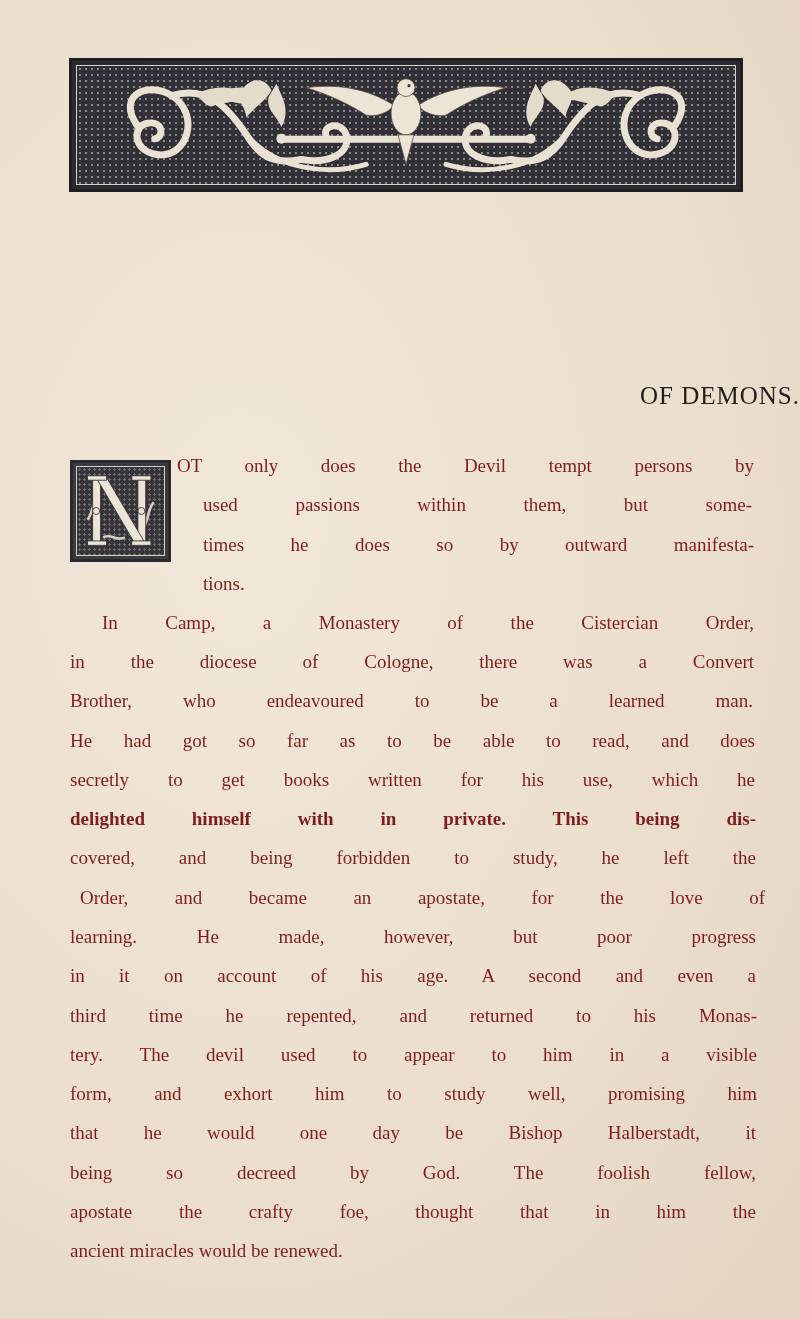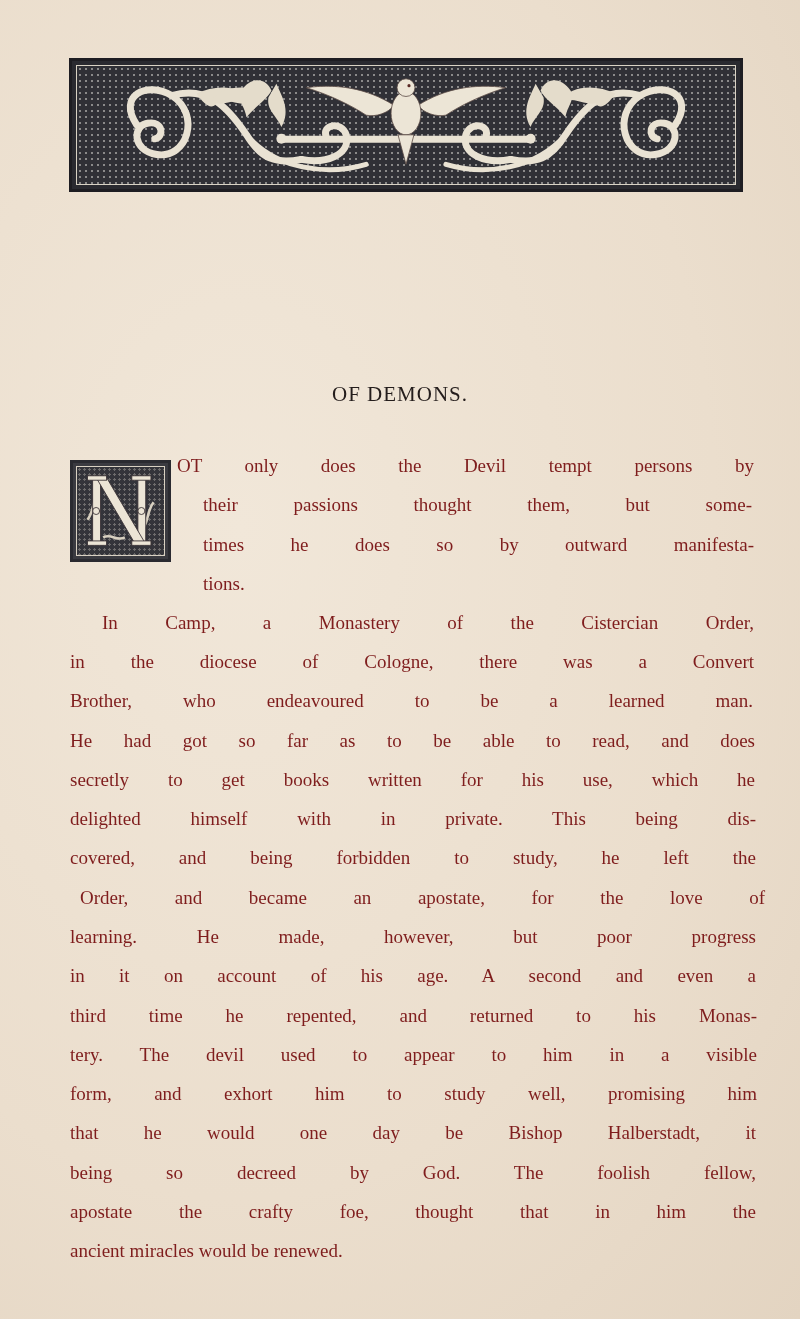--- a/index.html
+++ b/index.html
@@ -21,21 +21,21 @@
     position: absolute; left: 4px; top: 4px; right: 4px; bottom: 4px;
     border: 1px solid #d9d2c4;
     background-color: #303036;
     background-image: radial-gradient(#8b8a8a 1px, transparent 1.3px);
     background-size: 6px 6px;
     overflow: hidden;
   }
   .headpiece svg { position: absolute; left: 0; top: 0; width: 100%; height: 100%; }
   .title {
     position: absolute; left: 0; width: 800px; top: 382px;
-    text-align: center; font-size: 21px; letter-spacing: 1px; color: #241d1c;
+    text-align: right; font-size: 25px; letter-spacing: 1px; color: #241d1c;
   }
   .dropcap {
     position: absolute; left: 70px; top: 460px; width: 101px; height: 102px;
     box-sizing: border-box; border: 3px solid #2a2a30; background: #3a3a40;
   }
   .dropcap .inner {
     position: absolute; left: 3px; top: 3px; right: 3px; bottom: 3px;
     border: 1px solid #d8d0c2; background: #34343a;
     background-image: radial-gradient(#6e6c6c 1px, transparent 1.3px);
     background-size: 5px 5px;
@@ -112,30 +112,30 @@
         <rect x="12" y="84" width="22" height="5"></rect>
         <rect x="63" y="84" width="22" height="5"></rect>
         <circle cx="22" cy="50" r="4"></circle>
         <circle cx="74" cy="50" r="4"></circle>
       </g>
     </svg>
   </div>
 </div>
 
 <div class="line just" style="left:177px; top:456px; width:577px;">OT only does the Devil tempt persons by</div>
-<div class="line just" style="left:203px; top:495px; width:549px;">their passions thought them, but some-</div>
+<div class="line just" style="left:203px; top:495px; width:549px;">used passions within them, but some-</div>
 <div class="line just" style="left:203px; top:535px; width:551px;">times he does so by outward manifesta-</div>
 <div class="line" style="left:203px; top:574px;text-align:right;">tions.</div>
 
 <div class="line just" style="left:102px; top:613px; width:652px;">In Camp, a Monastery of the Cistercian Order,</div>
 <div class="line just" style="left:70px; top:652px; width:684px;">in the diocese of Cologne, there was a Convert</div>
 <div class="line just" style="left:70px; top:691px; width:683px;">Brother, who endeavoured to be a learned man.</div>
 <div class="line just" style="left:70px; top:731px; width:685px;">He had got so far as to be able to read, and does</div>
 <div class="line just" style="left:70px; top:770px; width:685px;">secretly to get books written for his use, which he</div>
-<div class="line just" style="left:70px; top:809px; width:686px;">delighted himself with in private.  This being dis-</div>
+<div class="line just" style="left:70px; top:809px; width:686px;font-weight:bold;">delighted himself with in private.  This being dis-</div>
 <div class="line just" style="left:70px; top:848px; width:686px;">covered, and being forbidden to study, he left the</div>
 <div class="line just" style="left:80px; top:888px; width:685px;">Order, and became an apostate, for the love of</div>
 <div class="line just" style="left:70px; top:927px; width:686px;">learning.  He made, however, but poor progress</div>
 <div class="line just" style="left:70px; top:966px; width:686px;">in it on account of his age.  A second and even a</div>
 <div class="line just" style="left:70px; top:1006px; width:687px;">third time he repented, and returned to his Monas-</div>
 <div class="line just" style="left:70px; top:1045px; width:687px;">tery.  The devil used to appear to him in a visible</div>
 <div class="line just" style="left:70px; top:1084px; width:687px;">form, and exhort him to study well, promising him</div>
 <div class="line just" style="left:70px; top:1123px; width:686px;">that he would one day be Bishop Halberstadt, it</div>
 <div class="line just" style="left:70px; top:1163px; width:686px;">being so decreed by God.  The foolish fellow,</div>
 <div class="line just" style="left:70px; top:1202px; width:686px;">apostate the crafty foe, thought that in him the</div>

